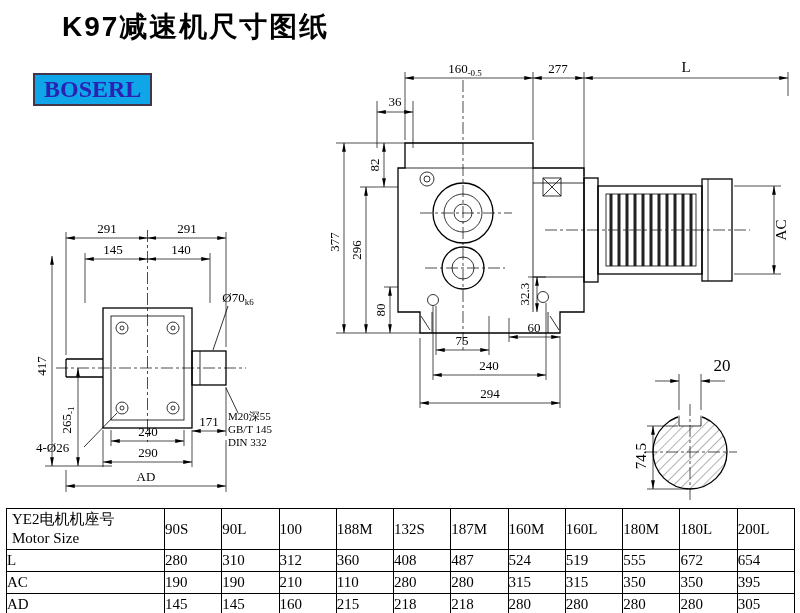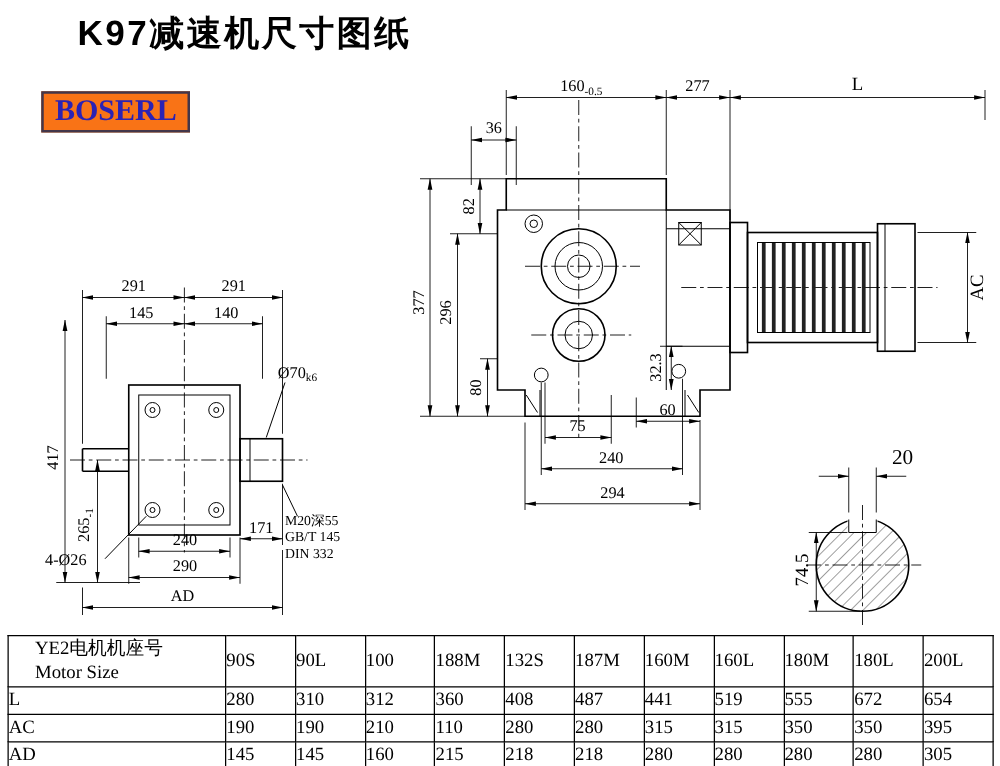--- a/index.html
+++ b/index.html
@@ -2,42 +2,42 @@
 <html><head>
 <meta charset="utf-8">
 <style>
   html,body{margin:0;padding:0;background:#ddd;}
   .page{position:relative;width:800px;height:613px;background:#fff;overflow:hidden;
         font-family:"Liberation Sans",sans-serif;}
   .title{position:absolute;left:62px;top:8px;font-size:28px;font-weight:bold;color:#000;
          letter-spacing:2px;}
   .logo{position:absolute;left:33px;top:73px;border:2px solid #43364a;padding:1px 9px;
         font-family:"Liberation Serif",serif;font-weight:bold;font-size:24px;color:#2b22b4;
-        background:#f97316;}
+        background:#0ea5e9;}
   .page svg{position:absolute;left:0;top:0;}
 
   .ol{fill:none;stroke:#000;stroke-width:1.3px;}
   .thin{fill:none;stroke:#000;stroke-width:0.8px;}
   .ext{stroke:#000;stroke-width:0.7px;}
   .dim{stroke:#000;stroke-width:0.7px;marker-start:url(#arr);marker-end:url(#arr);}
   .dimE{stroke:#000;stroke-width:0.7px;marker-end:url(#arr);}
   .cl{stroke:#000;stroke-width:0.7px;stroke-dasharray:12 3 3 3;fill:none;}
   .dt{font-family:"Liberation Serif",serif;font-size:13px;fill:#000;}
   .mid{text-anchor:middle;}
   .sub{font-size:9px;}
   .big{font-size:17px;}
   .med{font-size:15px;}
   .note{font-size:11px;}
 
   .size-table{position:absolute;left:6px;top:508px;width:789px;border-collapse:collapse;
         table-layout:fixed;background:#fff;font-family:"Liberation Serif",serif;color:#000;}
   .size-table th,.size-table td{border:1px solid #000;text-align:left;padding:0;font-weight:normal;}
   .size-table thead th{height:40px;font-size:15px;}
   .size-table tbody td{height:21px;font-size:15px;}
-  .size-table th.label-col{width:152px;text-align:left;padding-left:21px;}
+  .size-table th.label-col{width:152px;text-align:left;padding-left:5px;}
   .hdr-cn,.hdr-en{font-size:15px;line-height:19px;}
 </style>
 </head>
 <body>
 
 <div class="page">
 
   <div class="title">K97减速机尺寸图纸</div>
   <div class="logo"><span>BOSERL</span></div>
 
@@ -269,21 +269,21 @@
     </thead>
     <tbody>
         <tr>
           <td>L</td>
           <td>280</td>
           <td>310</td>
           <td>312</td>
           <td>360</td>
           <td>408</td>
           <td>487</td>
-          <td>441</td>
+          <td>524</td>
           <td>519</td>
           <td>555</td>
           <td>672</td>
           <td>654</td>
         </tr>
         <tr>
           <td>AC</td>
           <td>190</td>
           <td>190</td>
           <td>210</td>

